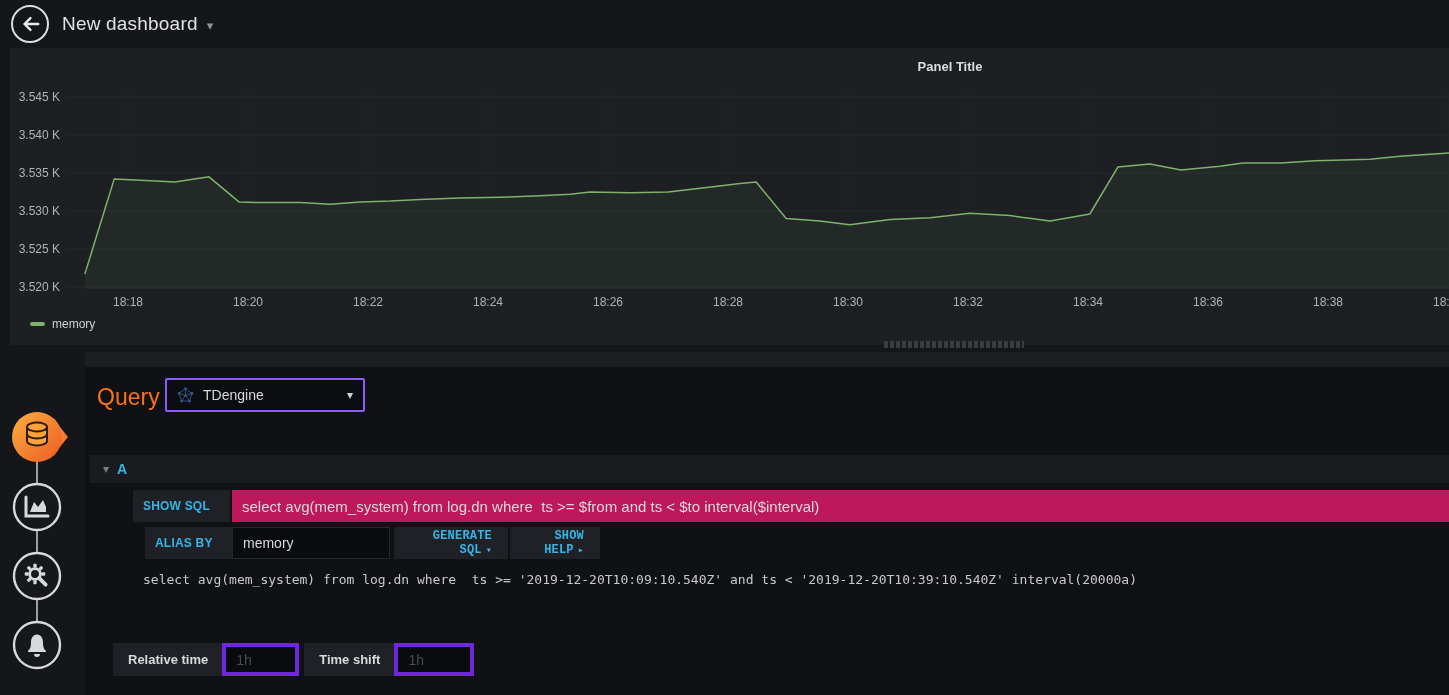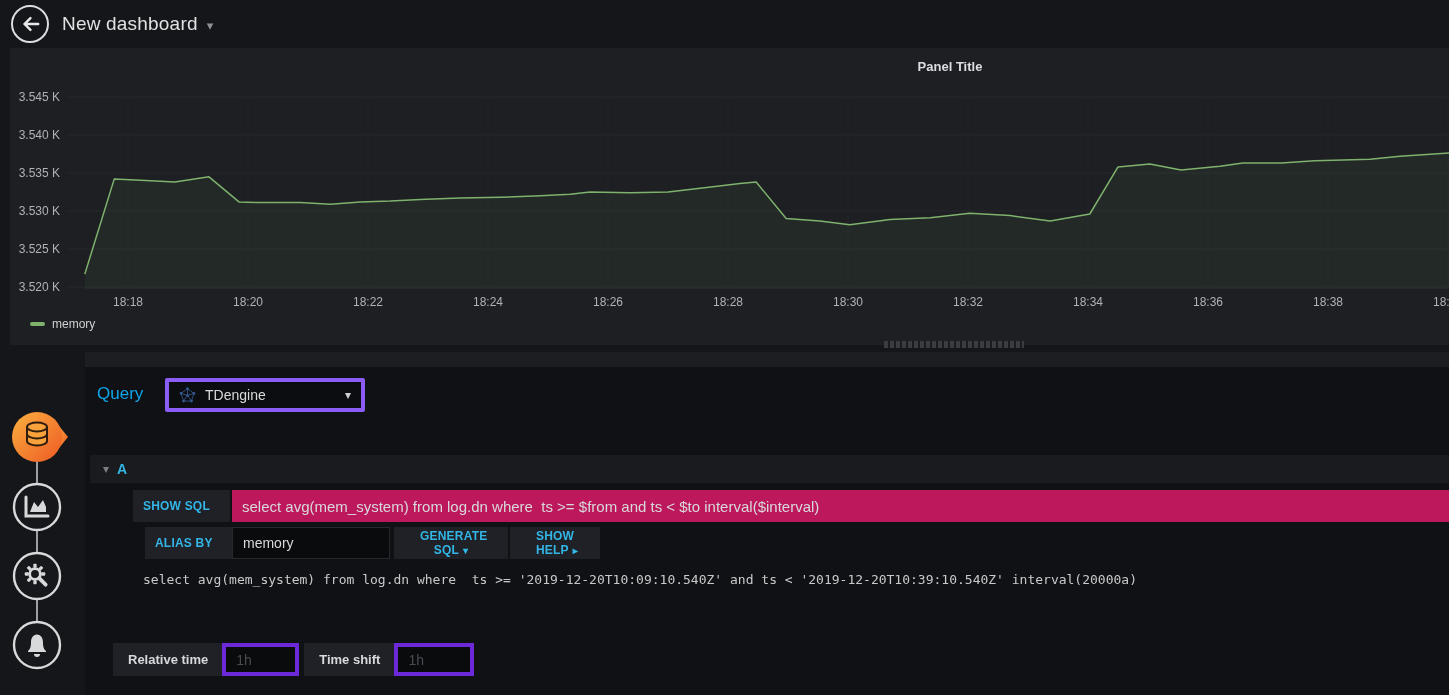--- a/index.html
+++ b/index.html
@@ -45,24 +45,24 @@
   
   .tab-rail { position:absolute; left:36px; top:437px; width:2px; height:208px; background:#9d9fa4; z-index:1; }
   .tab-icon { position:absolute; left:11px; z-index:2; cursor:pointer; }
   .tab-icon svg { display:block; }
 
   
   .edit-content { position:absolute; left:85px; top:352px; right:0; bottom:0; background:#101114; }
   .tab-strip { position:absolute; left:0; top:0; right:0; height:15px; background:#1c1e21; }
 
   .query-header { position:absolute; left:0; top:26px; right:0; height:34px; }
-  .query-title { position:absolute; left:12px; top:6px; font-size:17px; font-weight:500; color:#0ea5e9; }
+  .query-title { position:absolute; left:12px; top:6px; font-size:23px; font-weight:500; color:#f97316; }
   .ds-picker {
     position:absolute; left:80px; top:0; width:200px; height:34px;
-    background:#0c0d10; border:4px solid #8b5cf6; border-radius:2px;
+    background:#0c0d10; border:2px solid #8b5cf6; border-radius:2px;
     display:flex; align-items:center; padding:0 10px; cursor:pointer;
   }
   .ds-name { font-size:14px; color:#d8d9da; margin-left:9px; flex:1; }
   .ds-caret { color:#cfd0d2; font-size:12px; }
 
   .query-row-header {
     position:absolute; left:5px; top:103px; right:0; height:28px;
     background:#191b1e; display:flex; align-items:center; padding-left:13px; cursor:pointer;
   }
   .row-caret { color:#7b7e83; font-size:12px; margin-right:8px; }
@@ -82,21 +82,21 @@
   .row-alias { position:absolute; left:0; top:175px; right:0; height:32px; }
   .row-alias .form-label { left:60px; width:97px; top:0; }
   .alias-input {
     position:absolute; left:147px; top:0; width:158px; height:32px;
     background:#0a0b0d; border:1px solid #26282d; color:#d8d9da; font-size:14px;
     font-family:"Liberation Sans", sans-serif; padding:0 10px;
   }
   .chip-btn {
     position:absolute; top:0; height:32px; background:#1f2126; border:none;
     color:#33b5e5; font-size:12px; font-weight:700; letter-spacing:.2px;
-    font-family:Liberation Sans, sans-serif; cursor:pointer; padding:0 26px;
+    font-family:Liberation Mono, monospace; cursor:pointer; padding:0 16px;text-align:right;
   }
   .chip-generate { left:309px; width:114px; }
   .chip-help { left:425px; width:90px; }
   .chip-caret { font-size:10px; margin-left:4px; }
 
   .sql-preview {
     position:absolute; left:58px; top:220px; right:20px;
     font-family:"DejaVu Sans Mono", monospace; font-size:13px; color:#c8c9cb; white-space:pre;
   }
 

